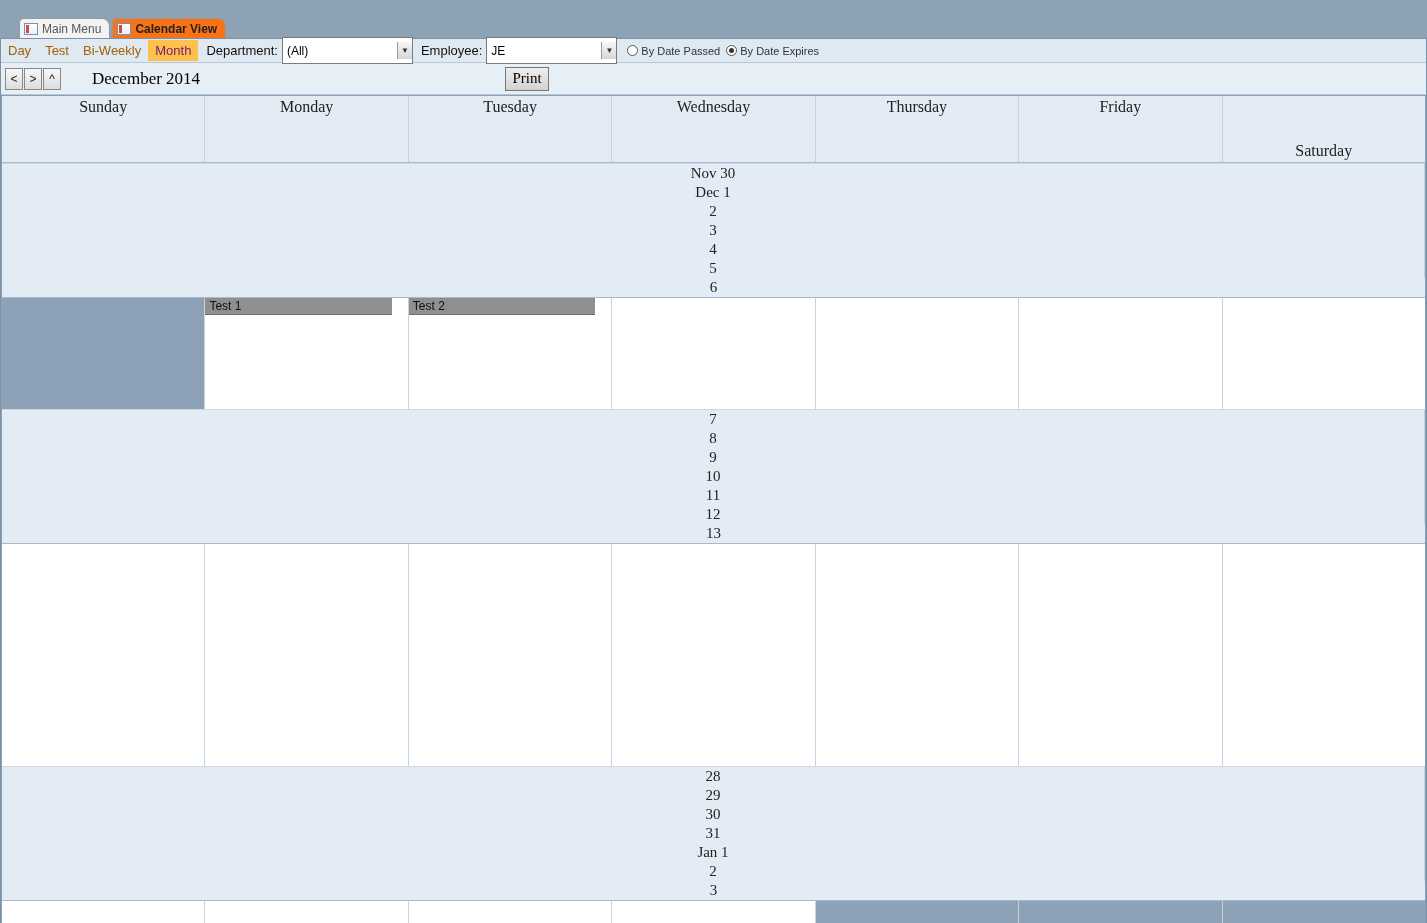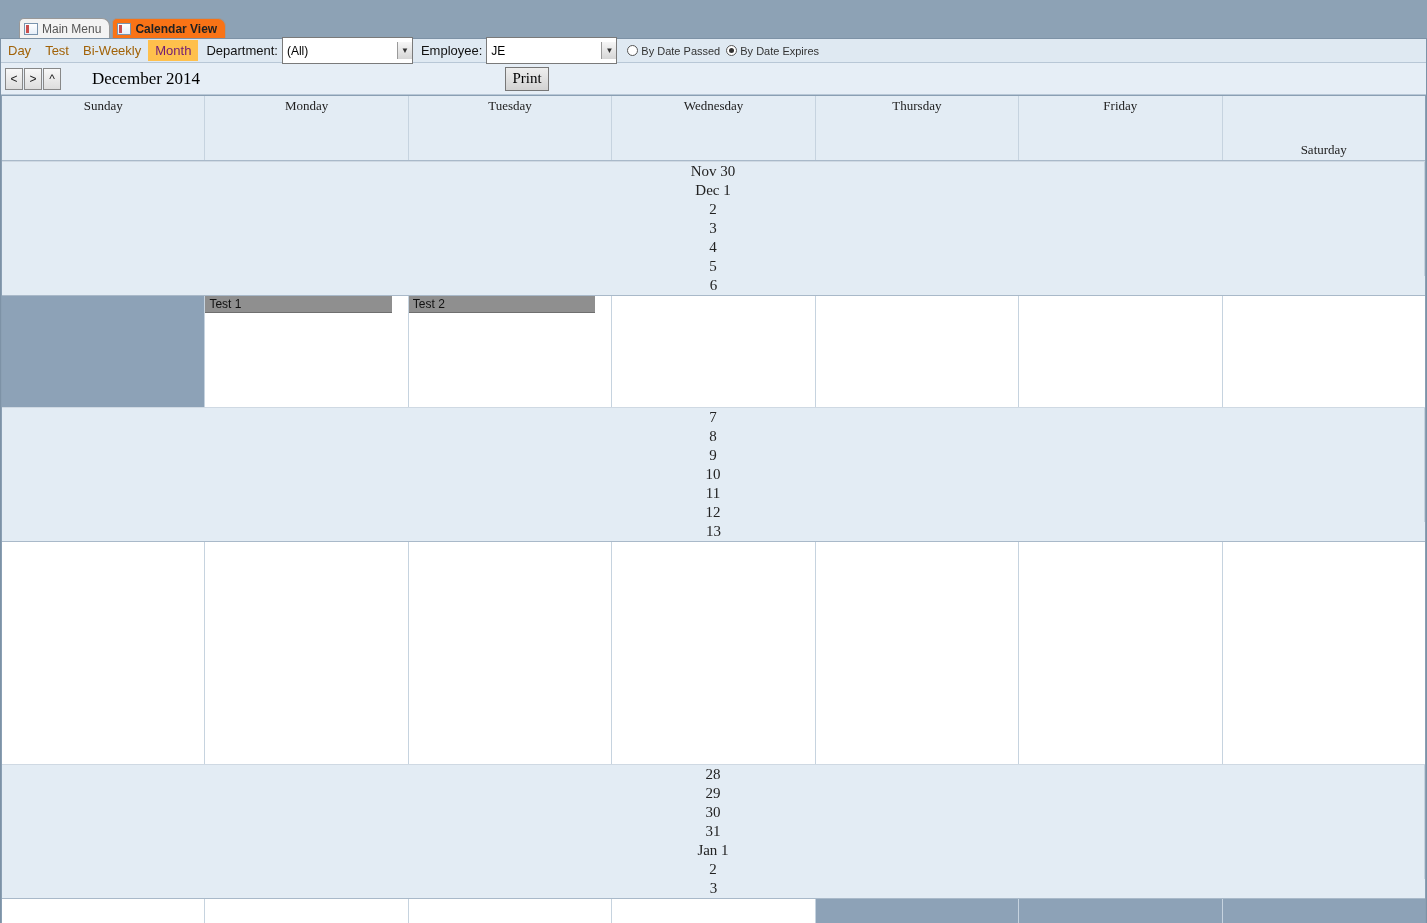--- a/index.html
+++ b/index.html
@@ -68,21 +68,21 @@
 .combo-drop { width:15px; height:17px; background: linear-gradient(#f6f6f6,#d6d6d6); border-left:1px solid #9a9a9a; display:flex;align-items:center;justify-content:center;font-size:8px;color:#333;}
 .radio-wrap { display:flex; align-items:center; margin-left:4px; font-size:11px; color:#333;}
 .radio-dot{width:11px;height:11px;border:1px solid #555;border-radius:50%;margin:0 3px 0 6px;background:#fff;display:flex;align-items:center;justify-content:center;}
 .radio-dot.sel::after{content:"";width:5px;height:5px;border-radius:50%;background:#333;}
 .nav-row{display:flex;align-items:center;height:32px;padding-left:4px;background:#e6eef6;border-bottom:1px solid #b8c7d6;}
 .nav-btn{width:18px;height:22px;border:1px solid #888;background:linear-gradient(#f8f8f8,#ddd);margin-right:1px;cursor:pointer;font-size:12px;display:flex;align-items:center;justify-content:center;color:#222;}
 .month-title{font-weight:normal;font-size:17px;margin-left:30px;font-family:"Times New Roman",serif;}
 .print-btn{margin-left:305px;width:44px;height:24px;border:1px solid #777;background:linear-gradient(#eee,#d2d2d2);cursor:pointer;font-size:15px;display:flex;align-items:center;justify-content:center;font-family:"Times New Roman",serif;}
 .cal-wrap{border:1px solid #8a9fb3;}
 .weekday-row{display:flex;background:#e3ecf4;border-bottom:1px solid #a9b9c9;}
-.weekday-cell{flex:1;text-align:center;padding:2px 0;font-family:"Times New Roman",serif;font-size:13px;color:#222;border-right:1px solid #c6d3df;}
+.weekday-cell{flex:1;text-align:center;padding:2px 0;font-family:"Times New Roman",serif;font-size:16px;color:#222;border-right:1px solid #c6d3df;}
 .weekday-cell:last-child{border-right:none;margin-top:44px;}
 .weeks{}
 .week-row{}
 .date-row{display:flex;background:#e3ecf4;border-bottom:1px solid #a9b9c9;border-top:1px solid #cfd9e3;flex-direction:column;}
 .date-cell{flex:1;text-align:center;padding:1px 0;font-family:"Times New Roman",serif;font-size:15px;color:#222;border-right:1px solid #c6d3df;}
 .date-cell:last-child{border-right:none;}
 .body-row{display:flex;height:111px;}
 .body-row.last{height:120px;}
 .day-body{flex:1;background:#fff;border-right:1px solid #c6d3df;position:relative;}
 .day-body:last-child{border-right:none;}

